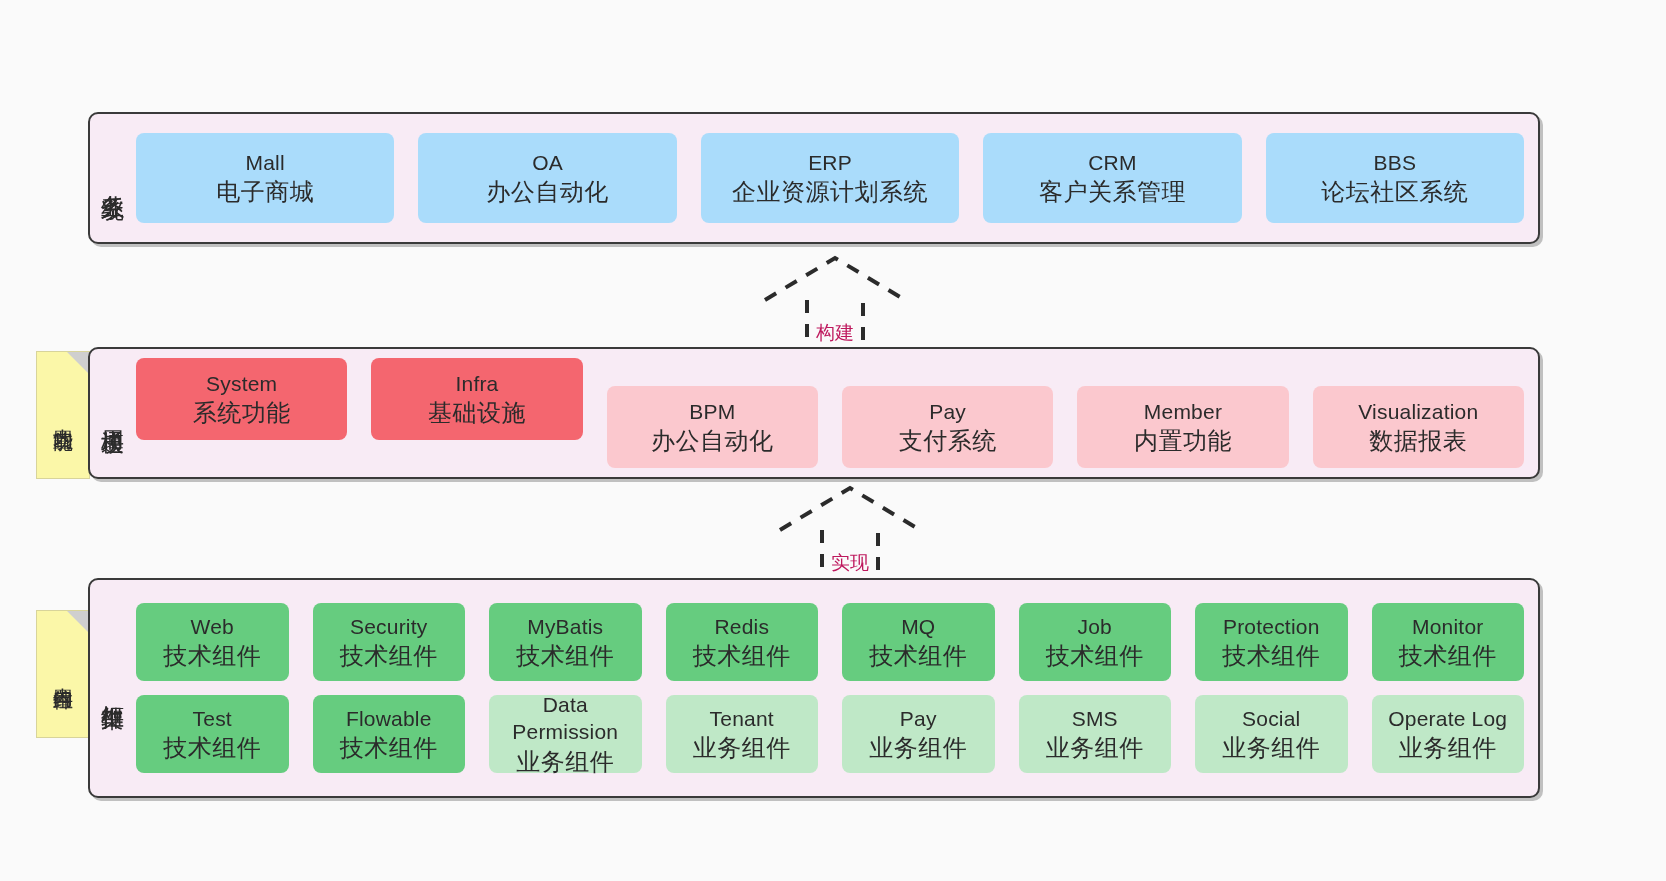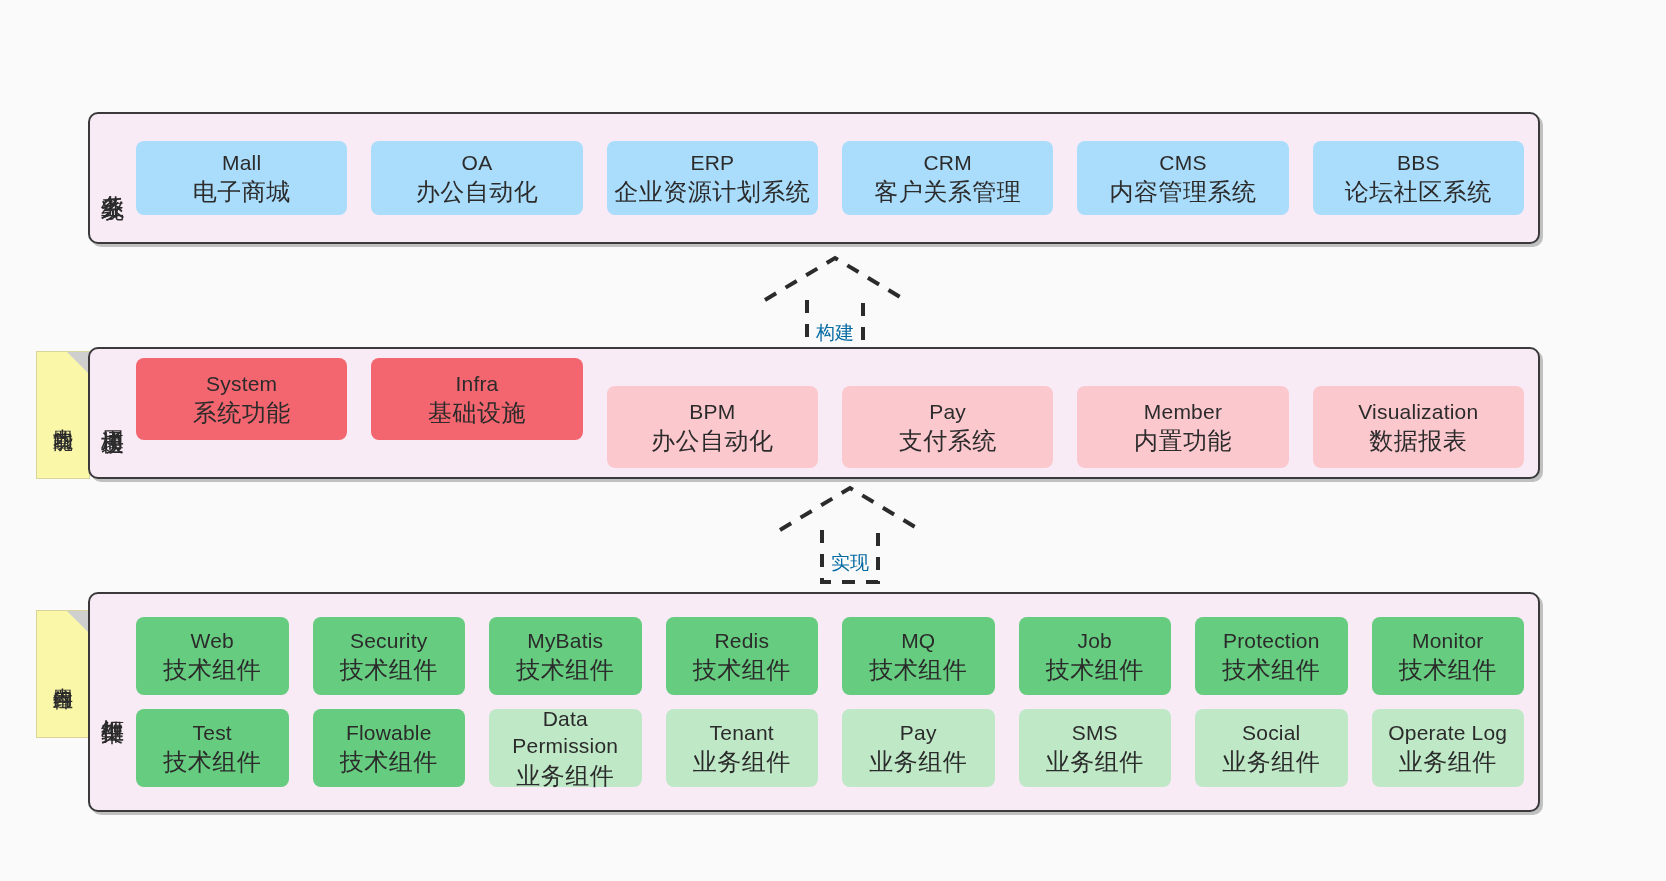--- a/index.html
+++ b/index.html
@@ -97,29 +97,29 @@
 
   .card.blue  { background: #aadcfb; }
   .card.red   { background: #f4666f; text-align: right; }
   .card.pink  { background: #fbc8ce; margin-top: 28px; }
   .card.green { background: #66cc7f; }
   .card.mint  { background: #bfe8c7; }
 
   
   #layer-business { left: 88px; top: 112px; width: 1452px; height: 132px; }
   #layer-business .layer-body { padding: 0 14px 0 2px; }
-  #layer-business .card { height: 74px; }
+  #layer-business .card { height: 90px; }
 
   
   #layer-common { left: 88px; top: 347px; width: 1452px; height: 132px; }
   #layer-common .layer-body { padding: 0 14px 0 2px; }
   #layer-common .card { height: 82px; }
 
   
-  #layer-framework { left: 88px; top: 592px; width: 1452px; height: 220px; }
+  #layer-framework { left: 88px; top: 578px; width: 1452px; height: 220px; }
   #layer-framework .layer-body { padding: 0 14px 0 2px; }
   #layer-framework .card { height: 78px; }
 
   
   .note {
     position: absolute;
     box-sizing: border-box;
     background: #fbf7a8;
     border: 1px solid #d8d49a;
     display: flex;
@@ -155,21 +155,21 @@
   #arrow-impl    { left: 750px; top: 482px; }
 
   .arrow-group svg { position: absolute; inset: 0; overflow: visible; }
 
   .arrow-label {
     position: absolute;
     left: 50%;
     transform: translateX(-50%);
     bottom: 16px;
     font-size: 19px;
-    color: #0369a1;
+    color: #be185d;
     background: transparent;
     padding: 0 2px;
     white-space: nowrap;
     user-select: none;
   }
 </style>
 </head>
 <body>
 
 <div id="canvas">
@@ -192,24 +192,20 @@
         <div class="card blue">
           <span class="en">ERP</span>
           <span class="cn">企业资源计划系统</span>
         </div>
 
         <div class="card blue">
           <span class="en">CRM</span>
           <span class="cn">客户关系管理</span>
         </div>
 
-        <div class="card blue">
-          <span class="en">CMS</span>
-          <span class="cn">内容管理系统</span>
-        </div>
 
         <div class="card blue">
           <span class="en">BBS</span>
           <span class="cn">论坛社区系统</span>
         </div>
 
       </div>
     </div>
   </div>
 

